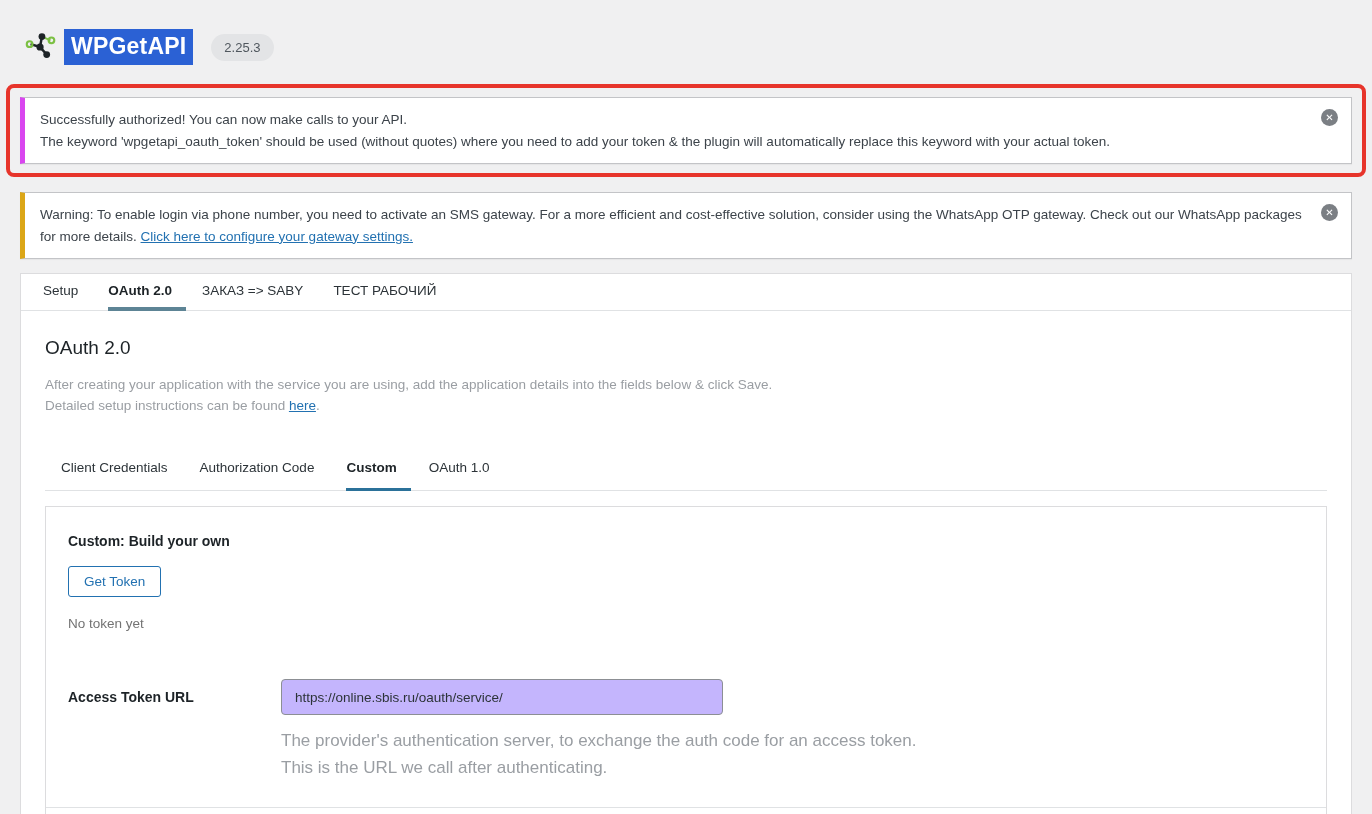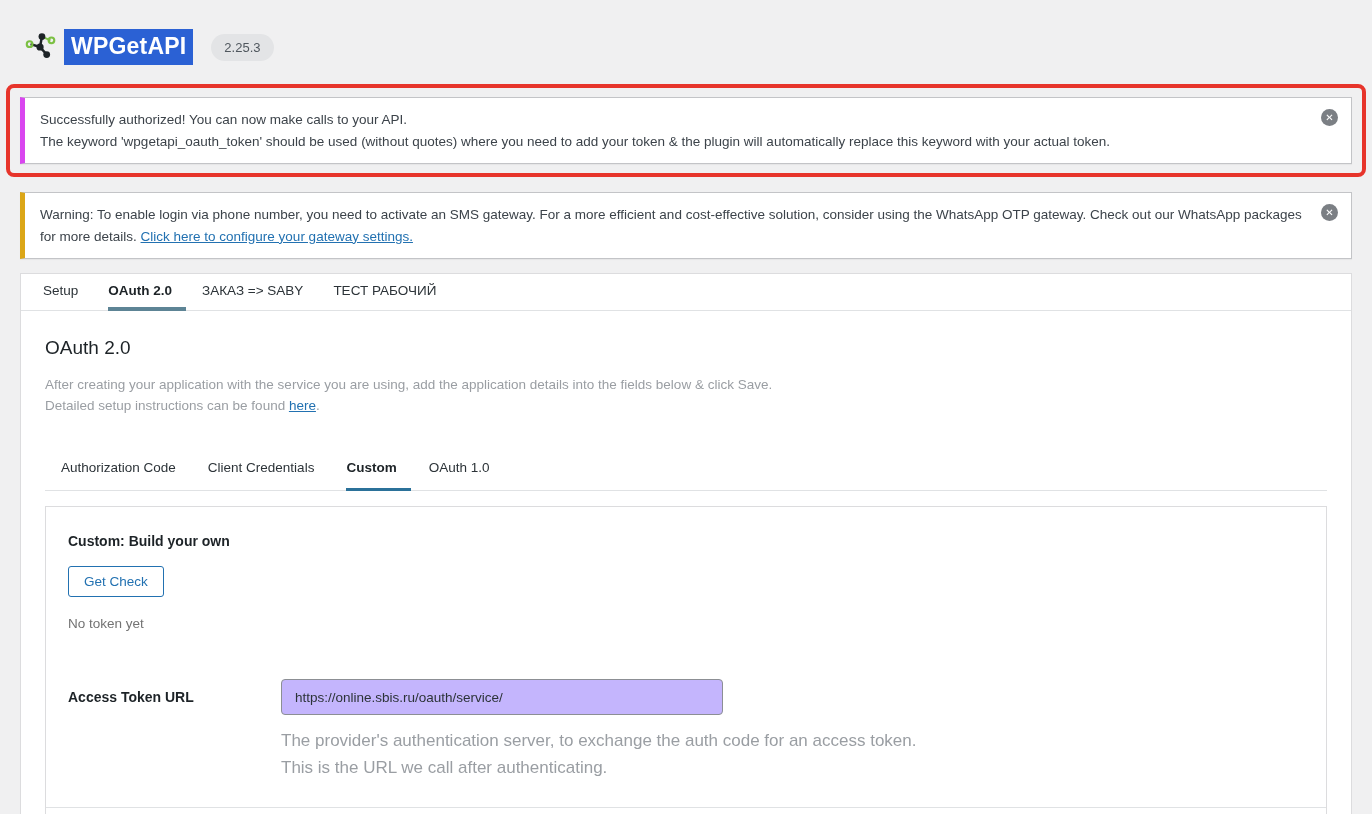--- a/index.html
+++ b/index.html
@@ -190,31 +190,31 @@
 
   <div class="panel-content">
     <h2 class="section-heading">OAuth 2.0</h2>
 
     <div class="section-desc">
       <div>After creating your application with the service you are using, add the application details into the fields below &amp; click Save.</div>
       <div><span>Detailed setup instructions can be found </span><span class="link">here</span><span>.</span></div>
     </div>
 
     <div class="subtabbar">
+      <div class="subtab">Client Credentials</div>
       <div class="subtab">Authorization Code</div>
-      <div class="subtab">Client Credentials</div>
       <div class="subtab active">Custom</div>
       <div class="subtab">OAuth 1.0</div>
     </div>
 
     <div class="custom-box">
 
       <div class="box-section">
         <div class="box-title">Custom: Build your own</div>
-        <button class="btn-secondary">Get Check</button>
+        <button class="btn-secondary">Get Token</button>
         <div class="token-status">No token yet</div>
       </div>
 
       <div class="field-row">
         <div class="field-label">Access Token URL</div>
         <div class="field-col">
           <input class="text-input" type="text" value="https://online.sbis.ru/oauth/service/" style="">
           <div class="field-desc">
             <div>The provider's authentication server, to exchange the auth code for an access token.</div>
             <div>This is the URL we call after authenticating.</div>

